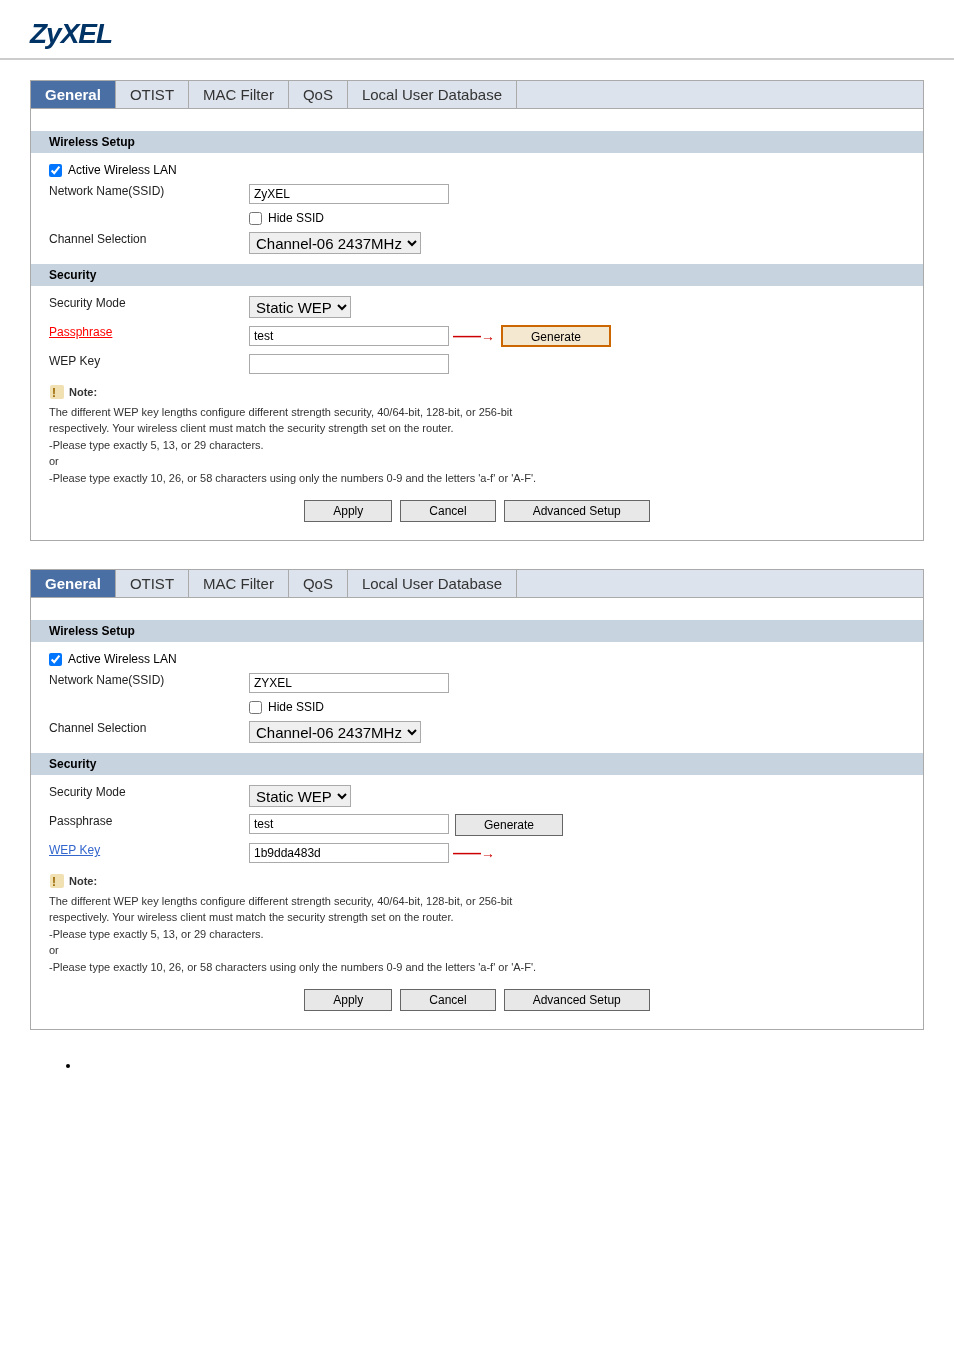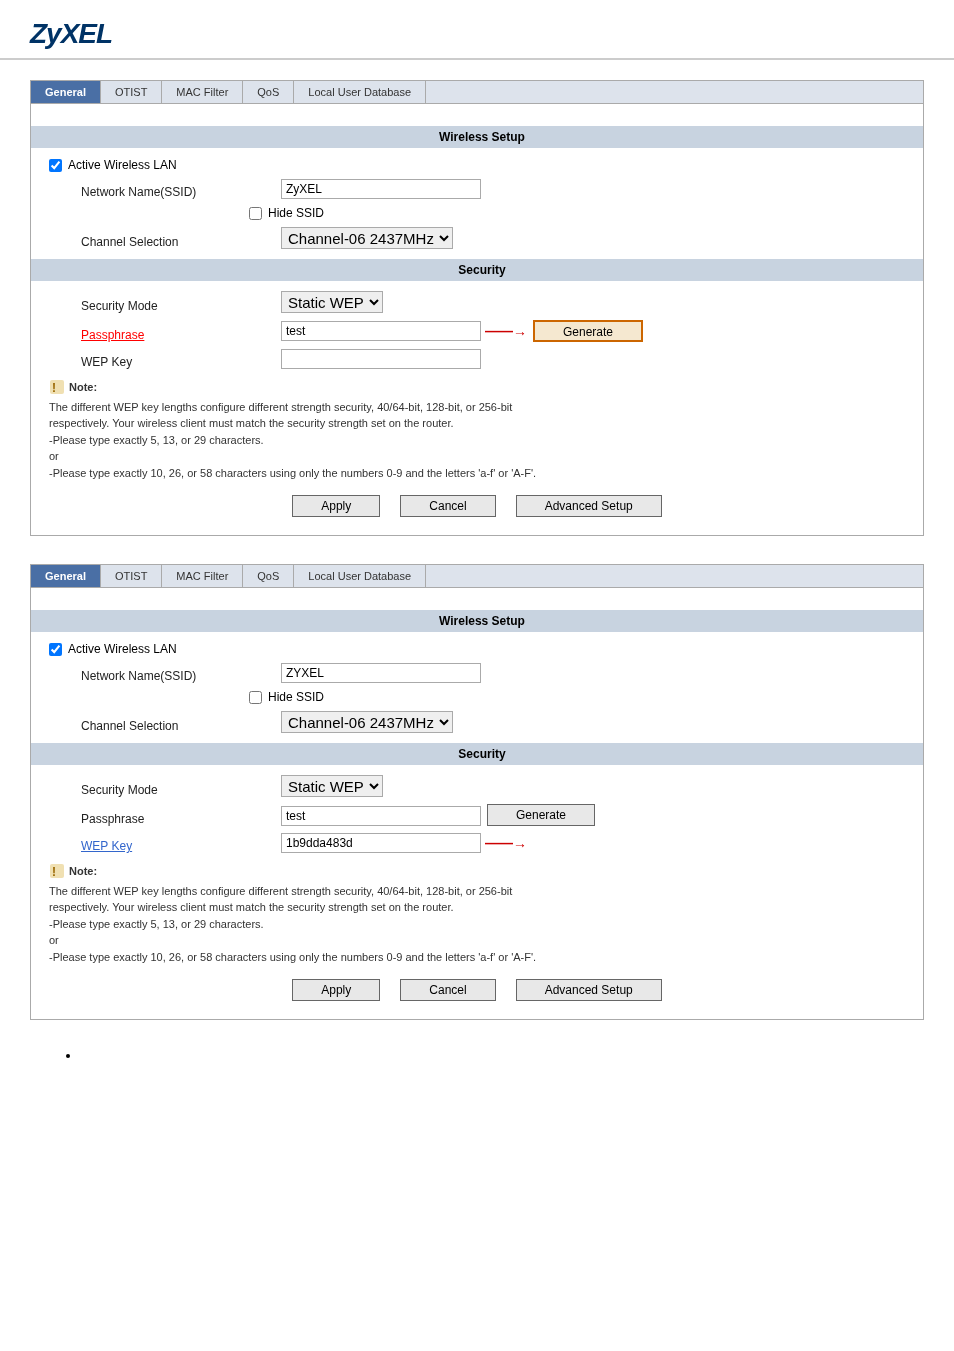--- a/index.html
+++ b/index.html
@@ -30,48 +30,46 @@
       margin-bottom: 28px;
       background: #fff;
     }
     .tab-bar {
       display: flex;
       background: #dde3ec;
       border-bottom: 1px solid #aaa;
     }
     .tab {
       padding: 5px 14px;
-      font-size: 11px;
+      font-size: 15px;
       cursor: pointer;
       border-right: 1px solid #aaa;
       color: #333;
       background: #dde3ec;
     }
     .tab.active {
       background: #4a6fa5;
       color: #fff;
       font-weight: bold;
     }
     .panel-body {
       padding: 12px 18px 18px 18px;
     }
     .section-header {
       background: #c8d3e0;
       padding: 4px 8px;
       font-weight: bold;
       font-size: 12px;
       margin: 10px -18px 10px -18px;
       padding-left: 18px;
-      text-align: center;
     }
     .form-row {
       display: flex;
-      align-items: flex-end;
+      align-items: flex-start;
       margin-bottom: 7px;
-      margin-left: 32px;
     }
     .form-label {
       width: 200px;
       font-size: 12px;
       color: #222;
       flex-shrink: 0;
     }
     .form-label.red-underline {
       text-decoration: underline;
       text-decoration-color: red;
@@ -122,21 +120,21 @@
     .note-title {
       font-weight: bold;
       display: flex;
       align-items: center;
       gap: 4px;
       margin-bottom: 3px;
     }
     .btn-row {
       display: flex;
       justify-content: center;
-      gap: 20px;
+      gap: 8px;
       margin-top: 14px;
     }
     .btn {
       padding: 3px 28px;
       font-size: 12px;
       border: 1px solid #666;
       background: #e8e8e8;
       cursor: pointer;
       min-width: 50px;
     }

